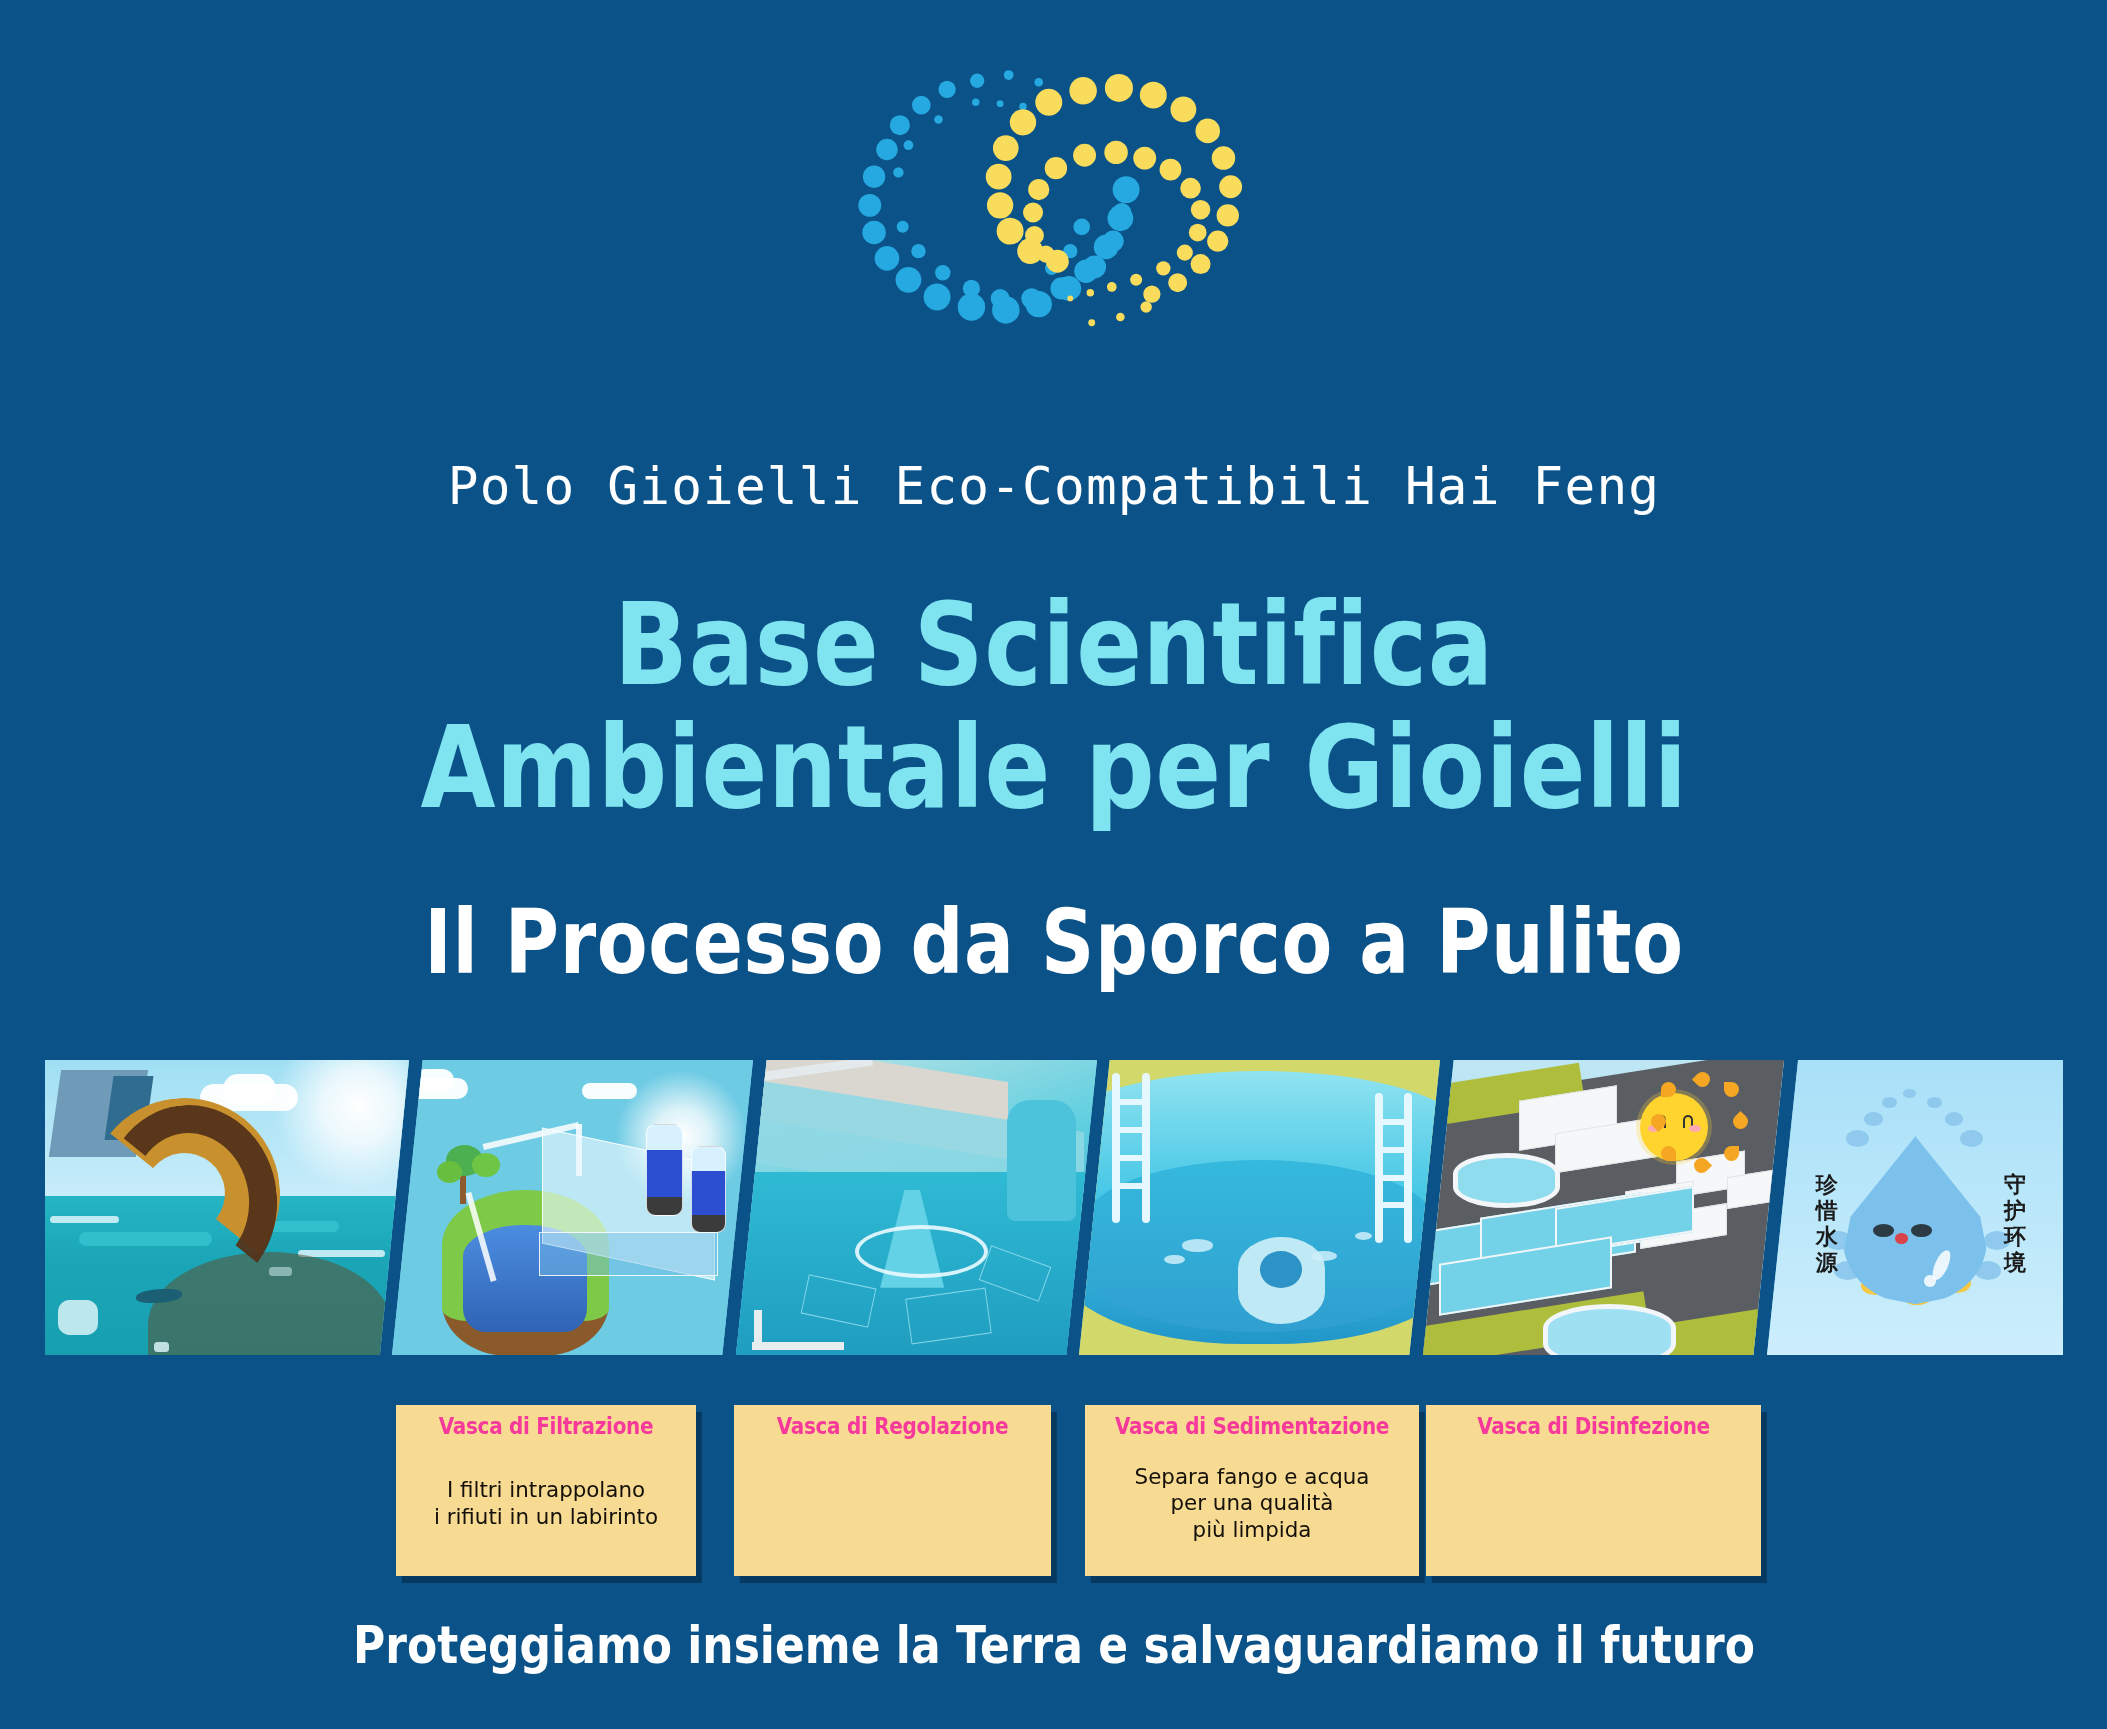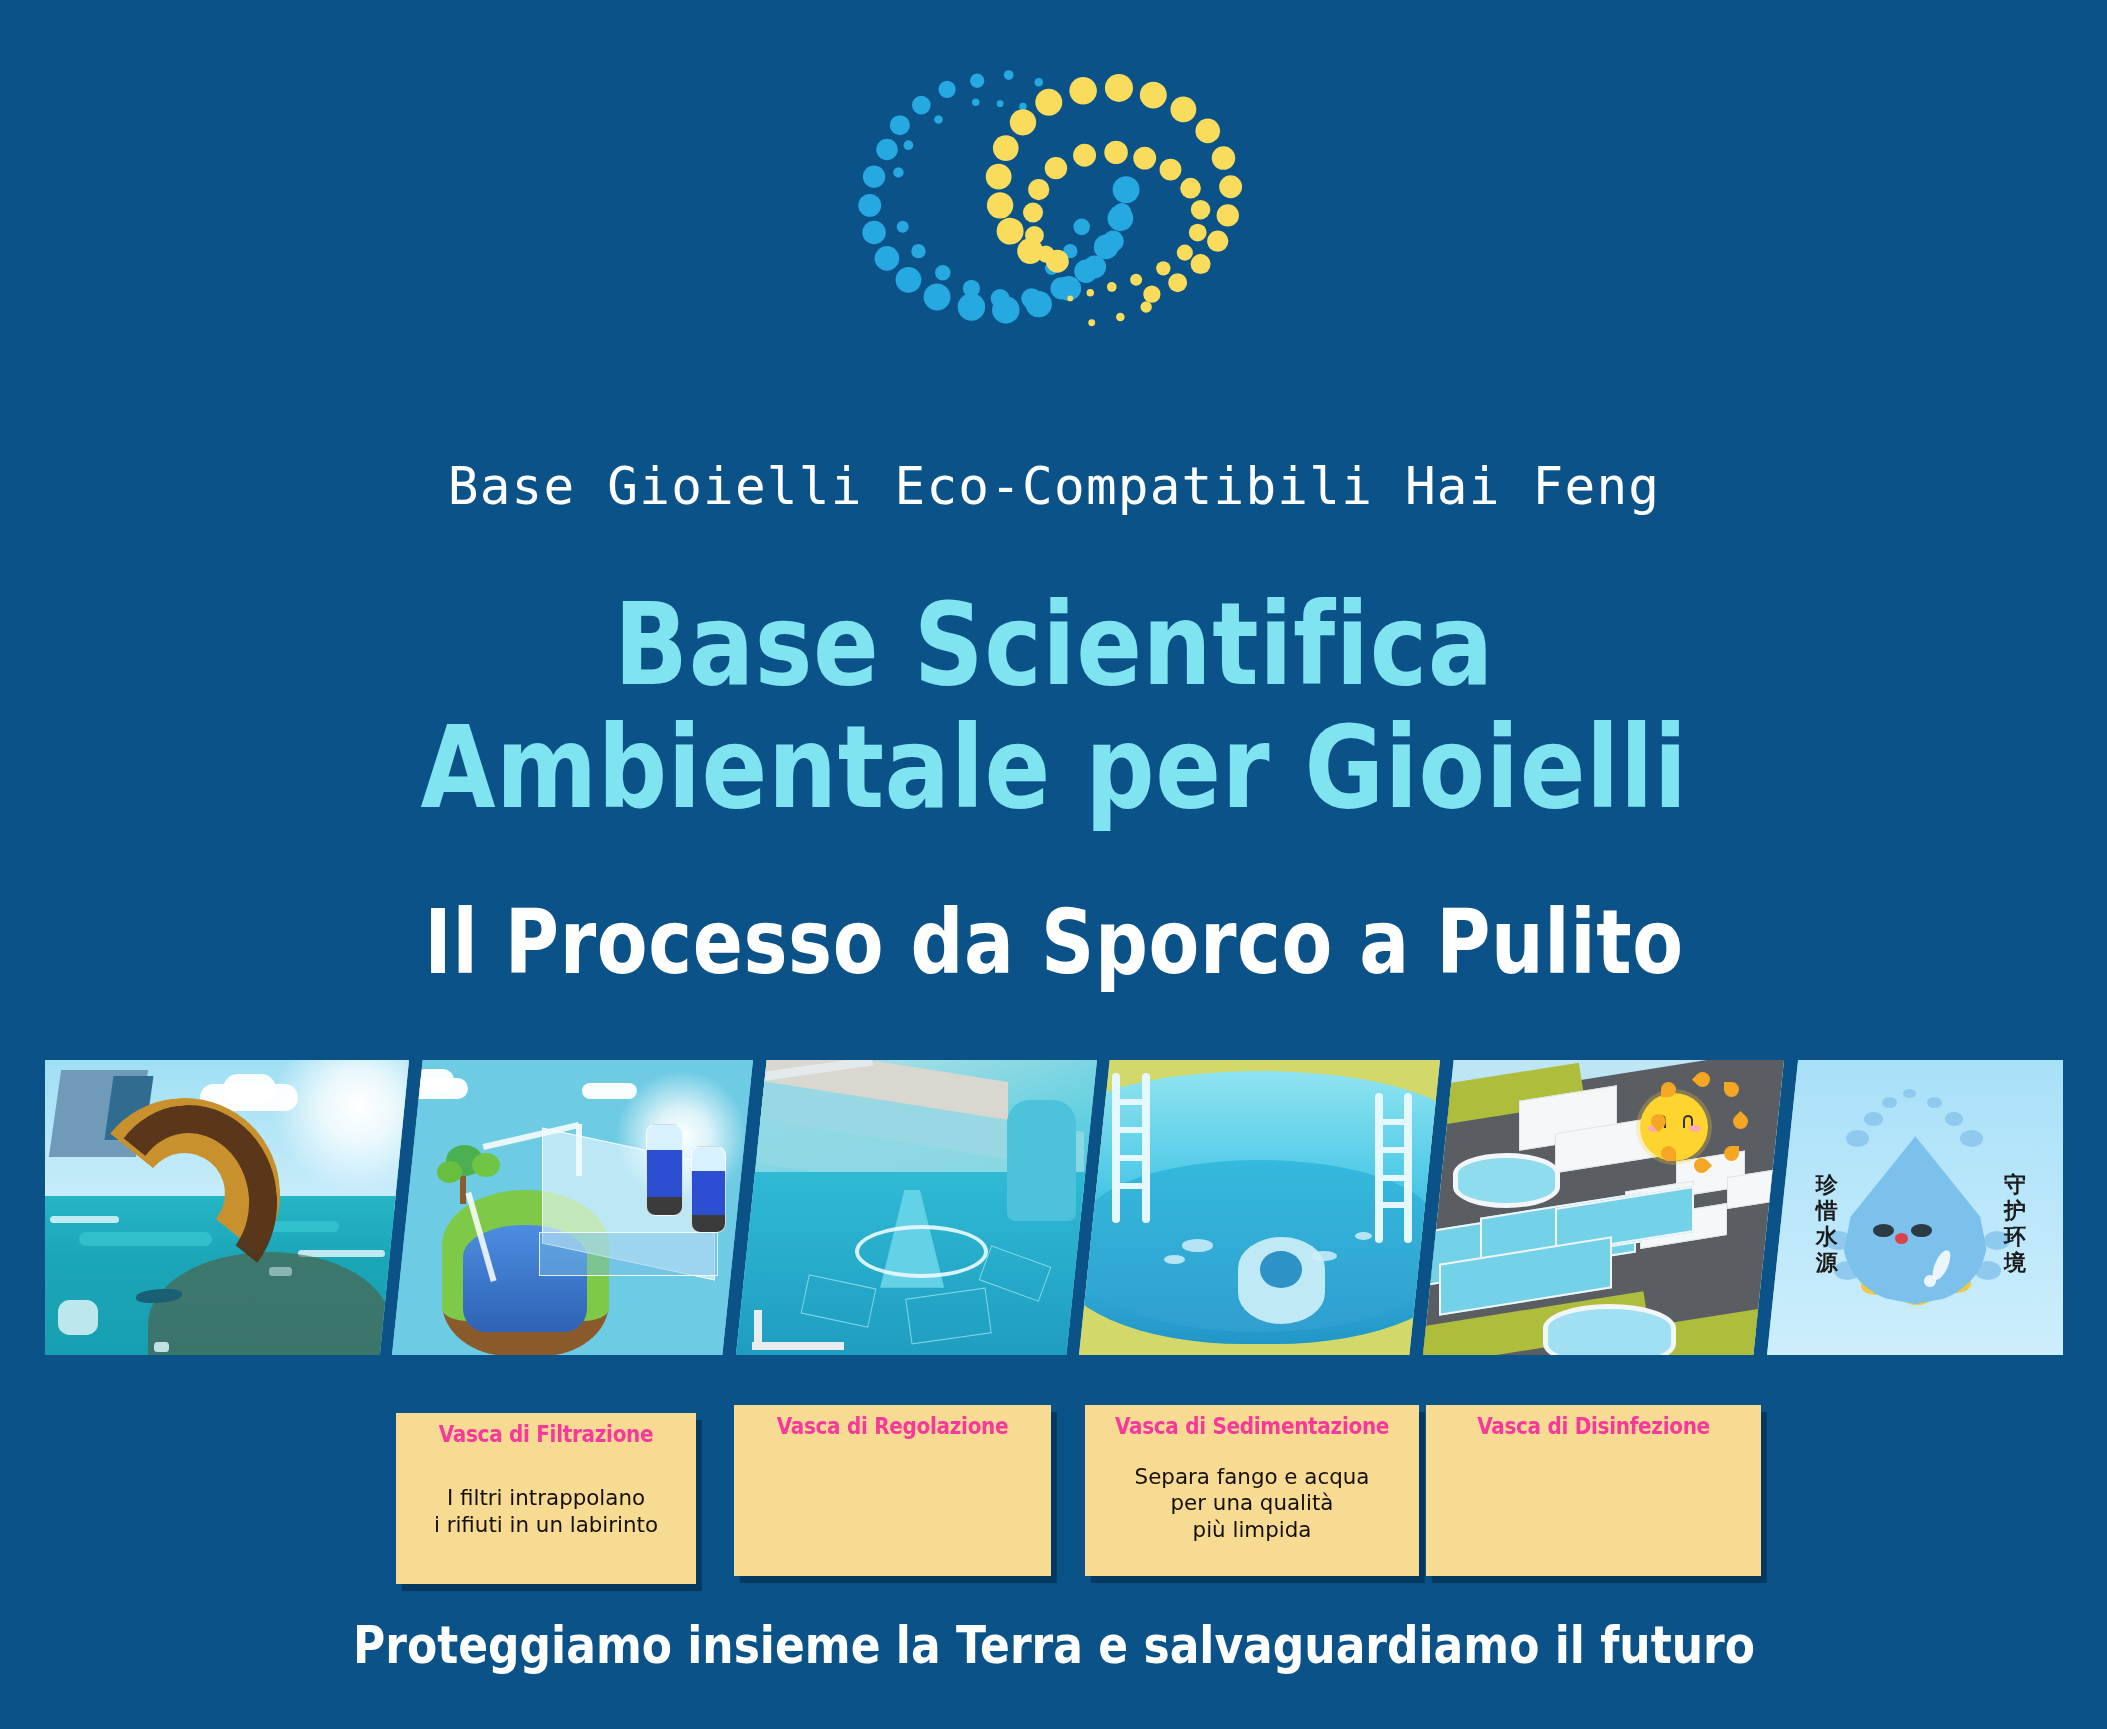--- a/index.html
+++ b/index.html
@@ -212,21 +212,21 @@
   }
   .card-body {
     margin-top:auto; margin-bottom:auto;
     color:#15110a;
     font-family:"DejaVu Sans", sans-serif;
     font-size:21.4px;
     line-height:1.24;
     text-align:center;
   }
   .c1 { left:12.7px;   width:300px; }
-  .c2 { left:351px;  width:300px;margin-top:8px; }
+  .c2 { left:351px;  width:300px; }
   .c3 { left:689px; width:317px; }
   .c4 { left:1040px; width:334px; }
   .c5 { left:1381px; width:335px; }
   .c6 { left:1706px; width:296px; }
 
   
   #footer {
     position:absolute; left:0; right:0; top:1615px;
     text-align:center;
     color:#ffffff;
@@ -325,21 +325,21 @@
         <circle cx="190" cy="162" r="3.4"></circle>
       <circle cx="175" cy="166" r="2.6"></circle>
         <circle cx="161" cy="170" r="2"></circle>
       <circle cx="214" cy="176" r="4"></circle>
         <circle cx="196" cy="183" r="3"></circle>
       <circle cx="176" cy="187" r="2.4"></circle>
     </g>
   </svg>
 </div>
 
-<div id="brand-line">Base Gioielli Eco-Compatibili Hai Feng</div>
+<div id="brand-line">Polo Gioielli Eco-Compatibili Hai Feng</div>
 
 <div id="main-title">
   <span class="l1">Base Scientifica</span>
   <span class="l2">Ambientale per Gioielli</span>
 </div>
 
 <div id="sub-title">Il Processo da Sporco a Pulito</div>
 
 <div id="panel-strip">
 

